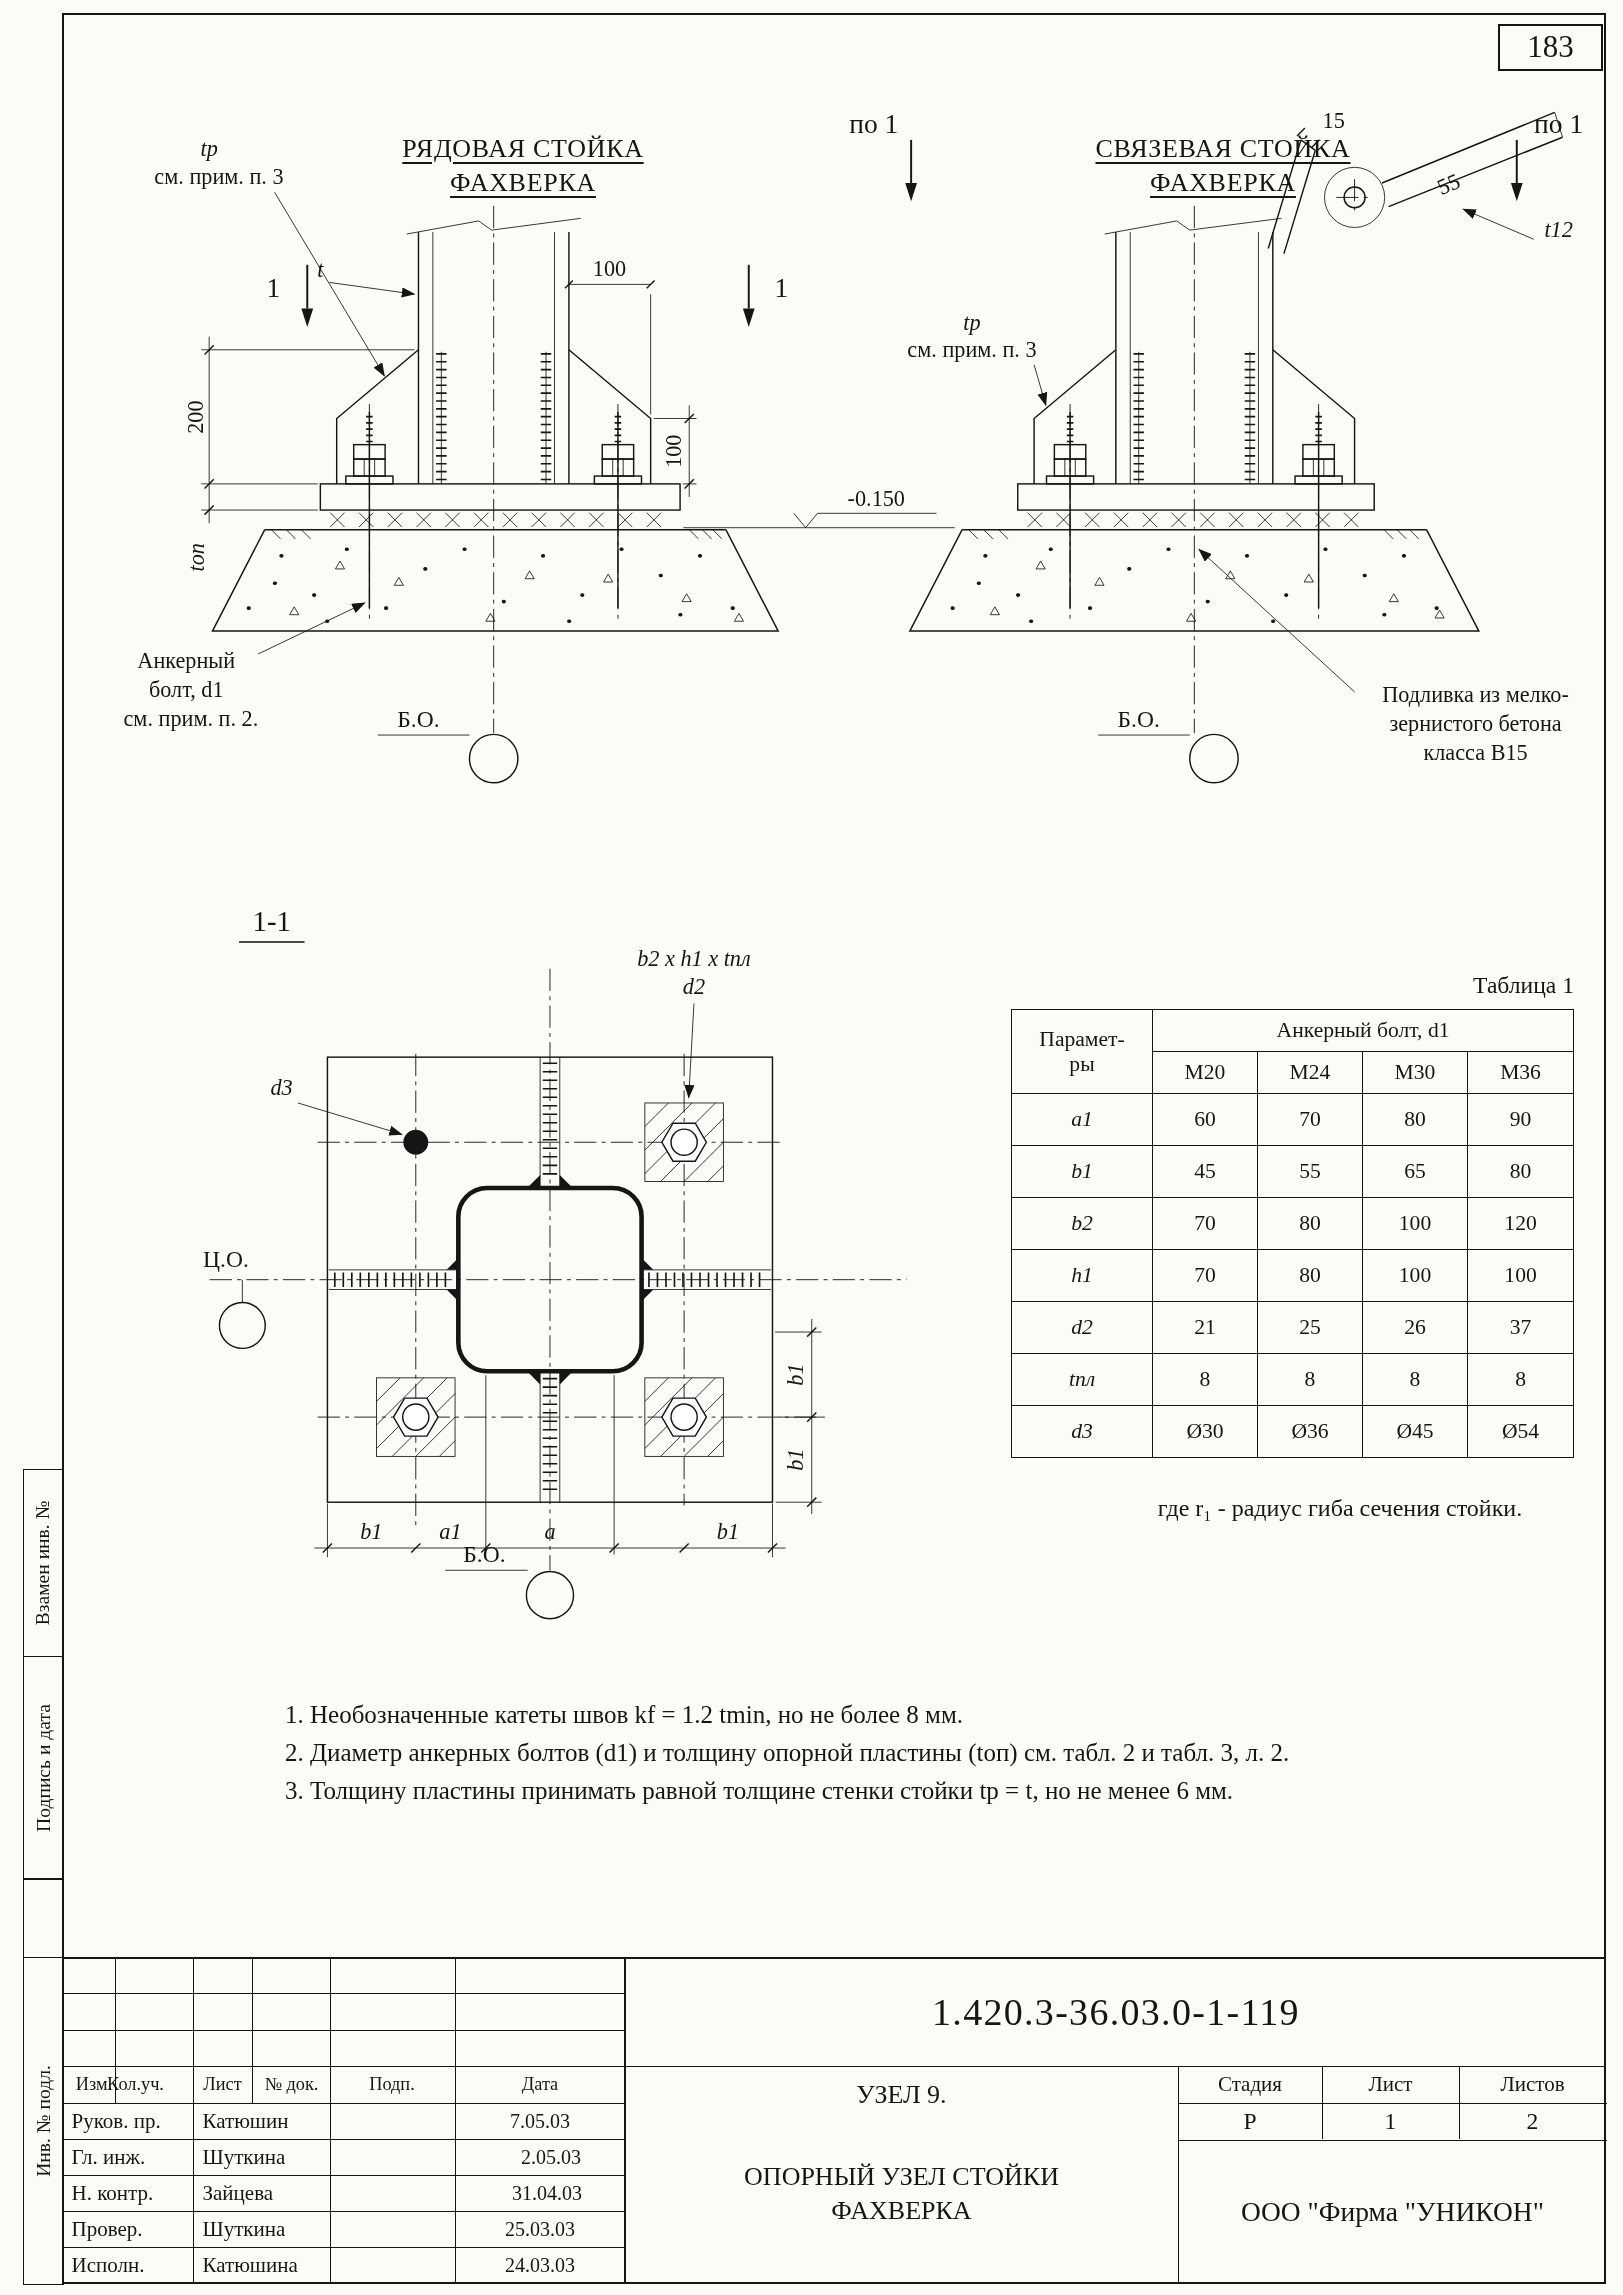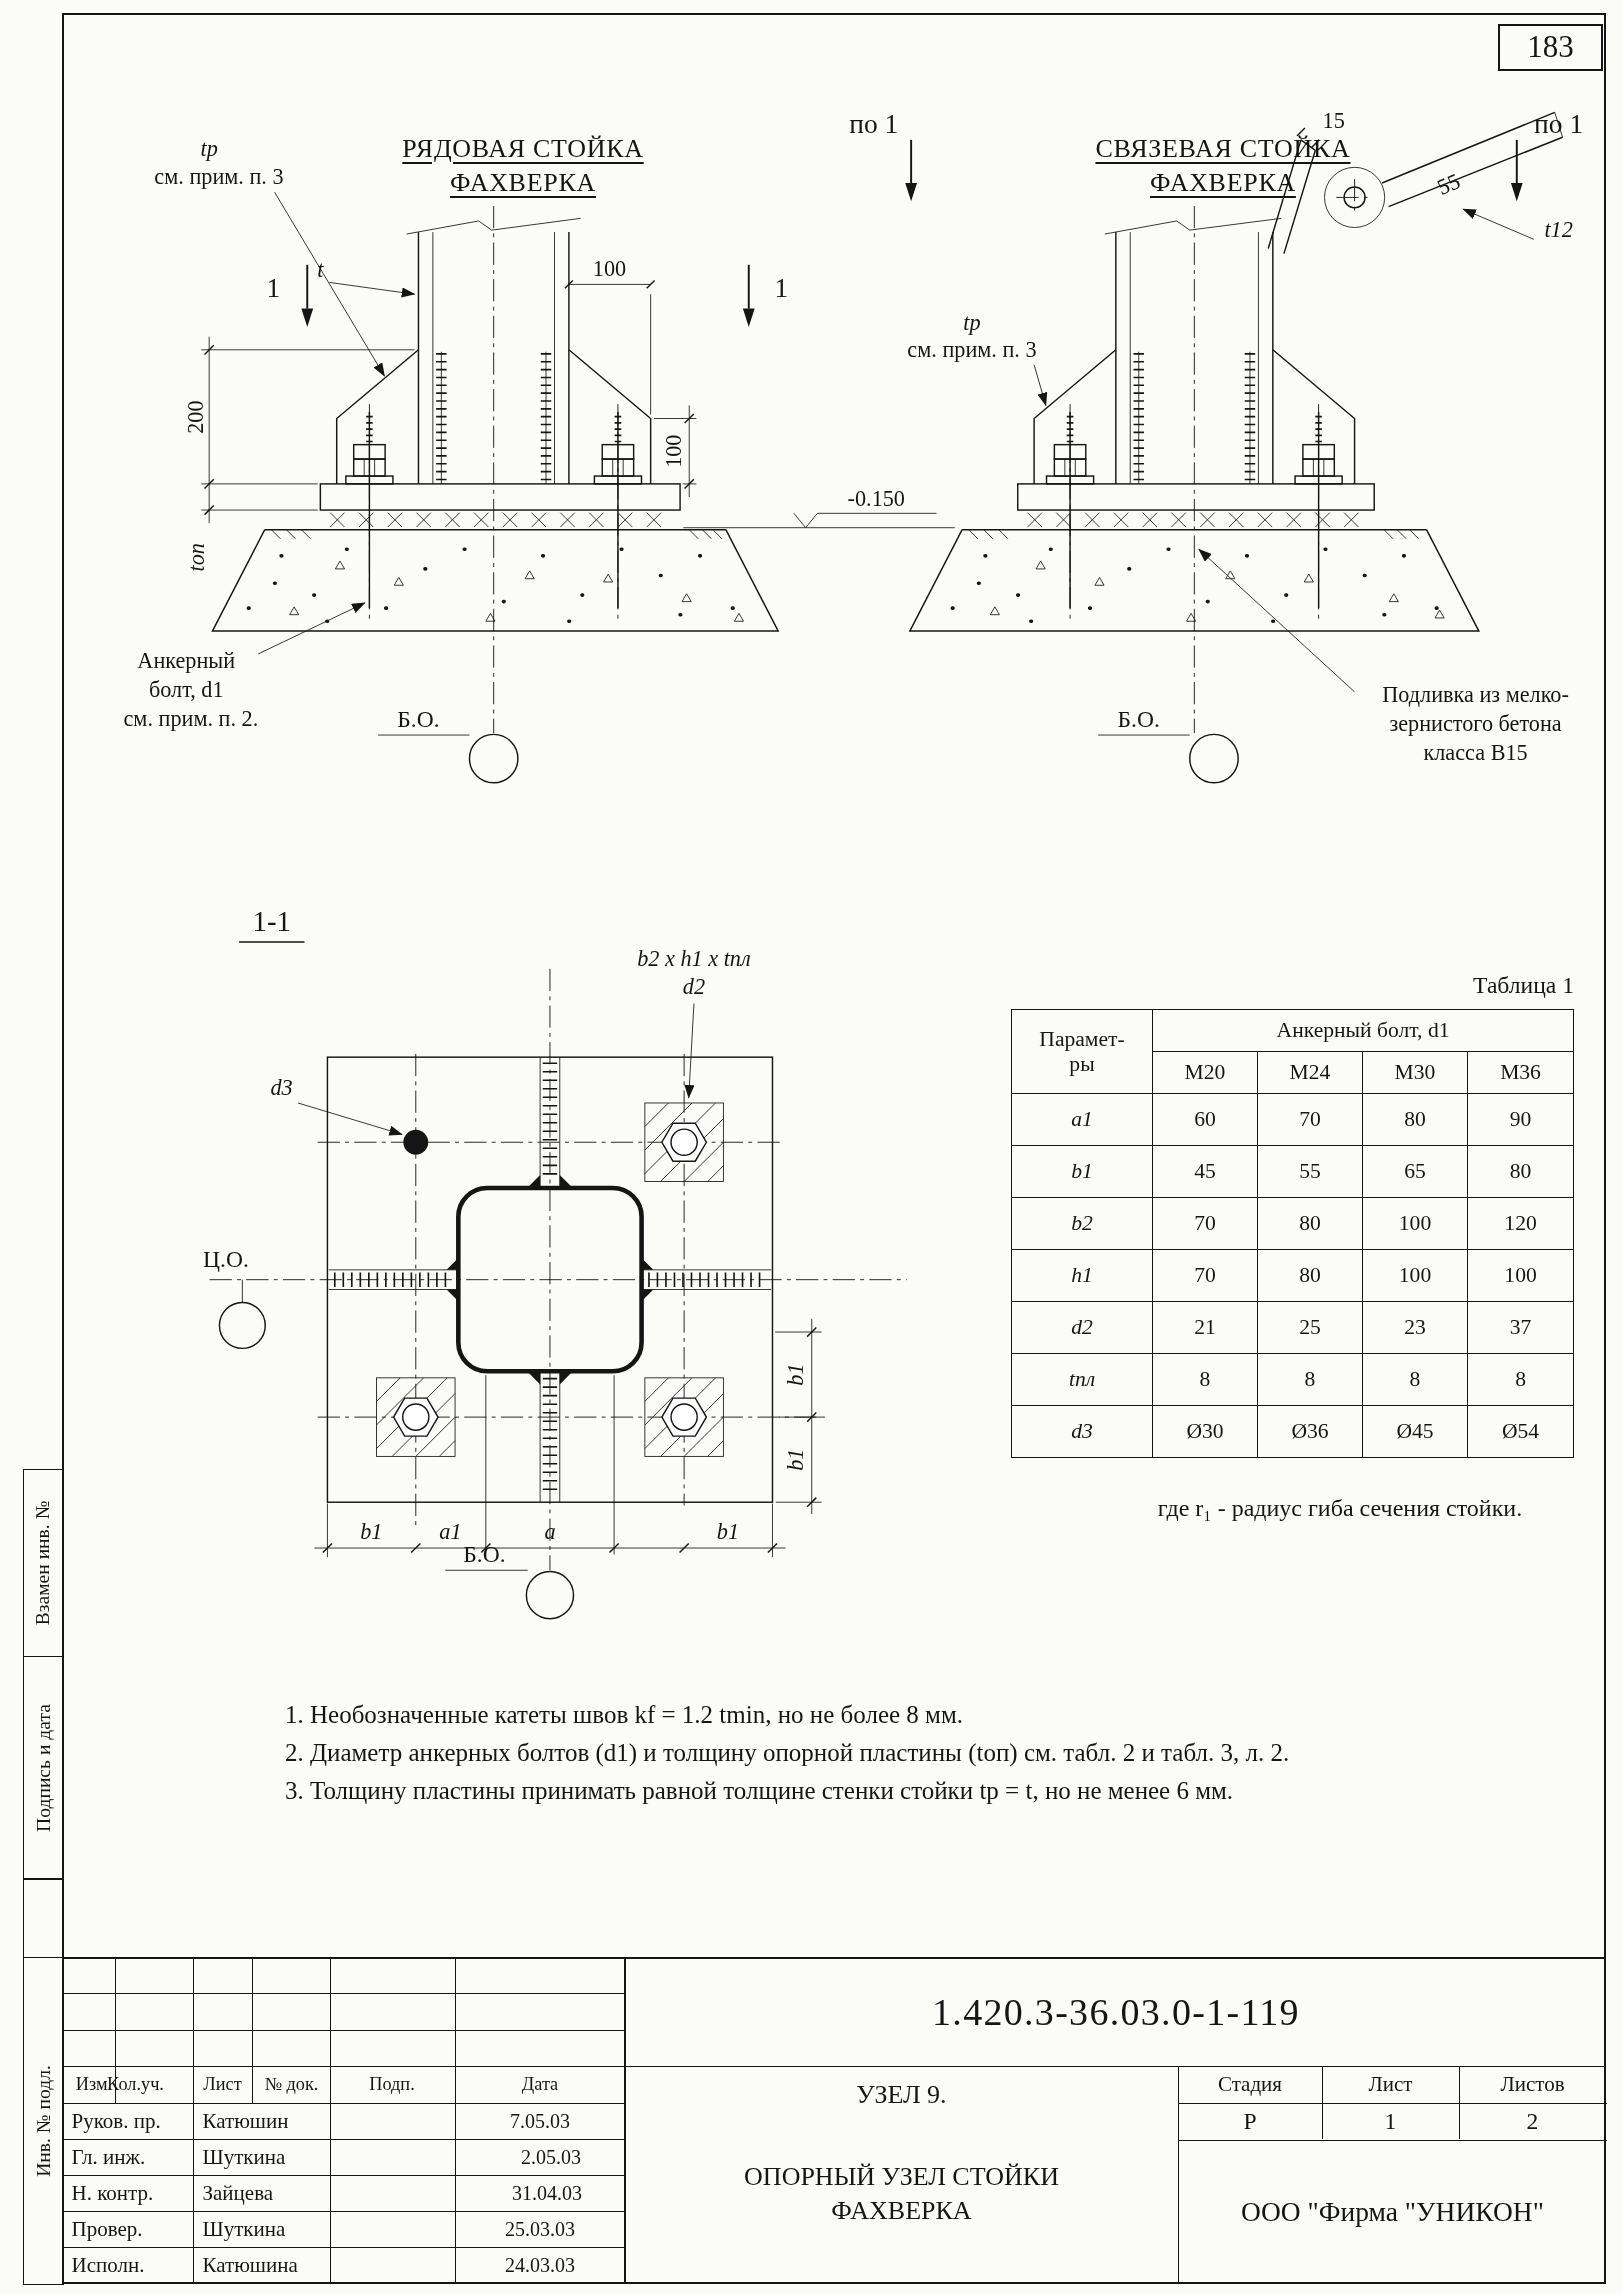--- a/index.html
+++ b/index.html
@@ -491,21 +491,21 @@
       <td style="font-style:italic">h1</td>
       <td>70</td>
           <td>80</td>
       <td>100</td>
           <td>100</td>
     </tr>
     <tr style="height:52px">
       <td style="font-style:italic">d2</td>
       <td>21</td>
           <td>25</td>
-      <td>23</td>
+      <td>26</td>
           <td>37</td>
     </tr>
     <tr style="height:52px">
       <td style="font-style:italic">tпл</td>
       <td>8</td>
           <td>8</td>
       <td>8</td>
           <td>8</td>
     </tr>
     <tr style="height:52px">

